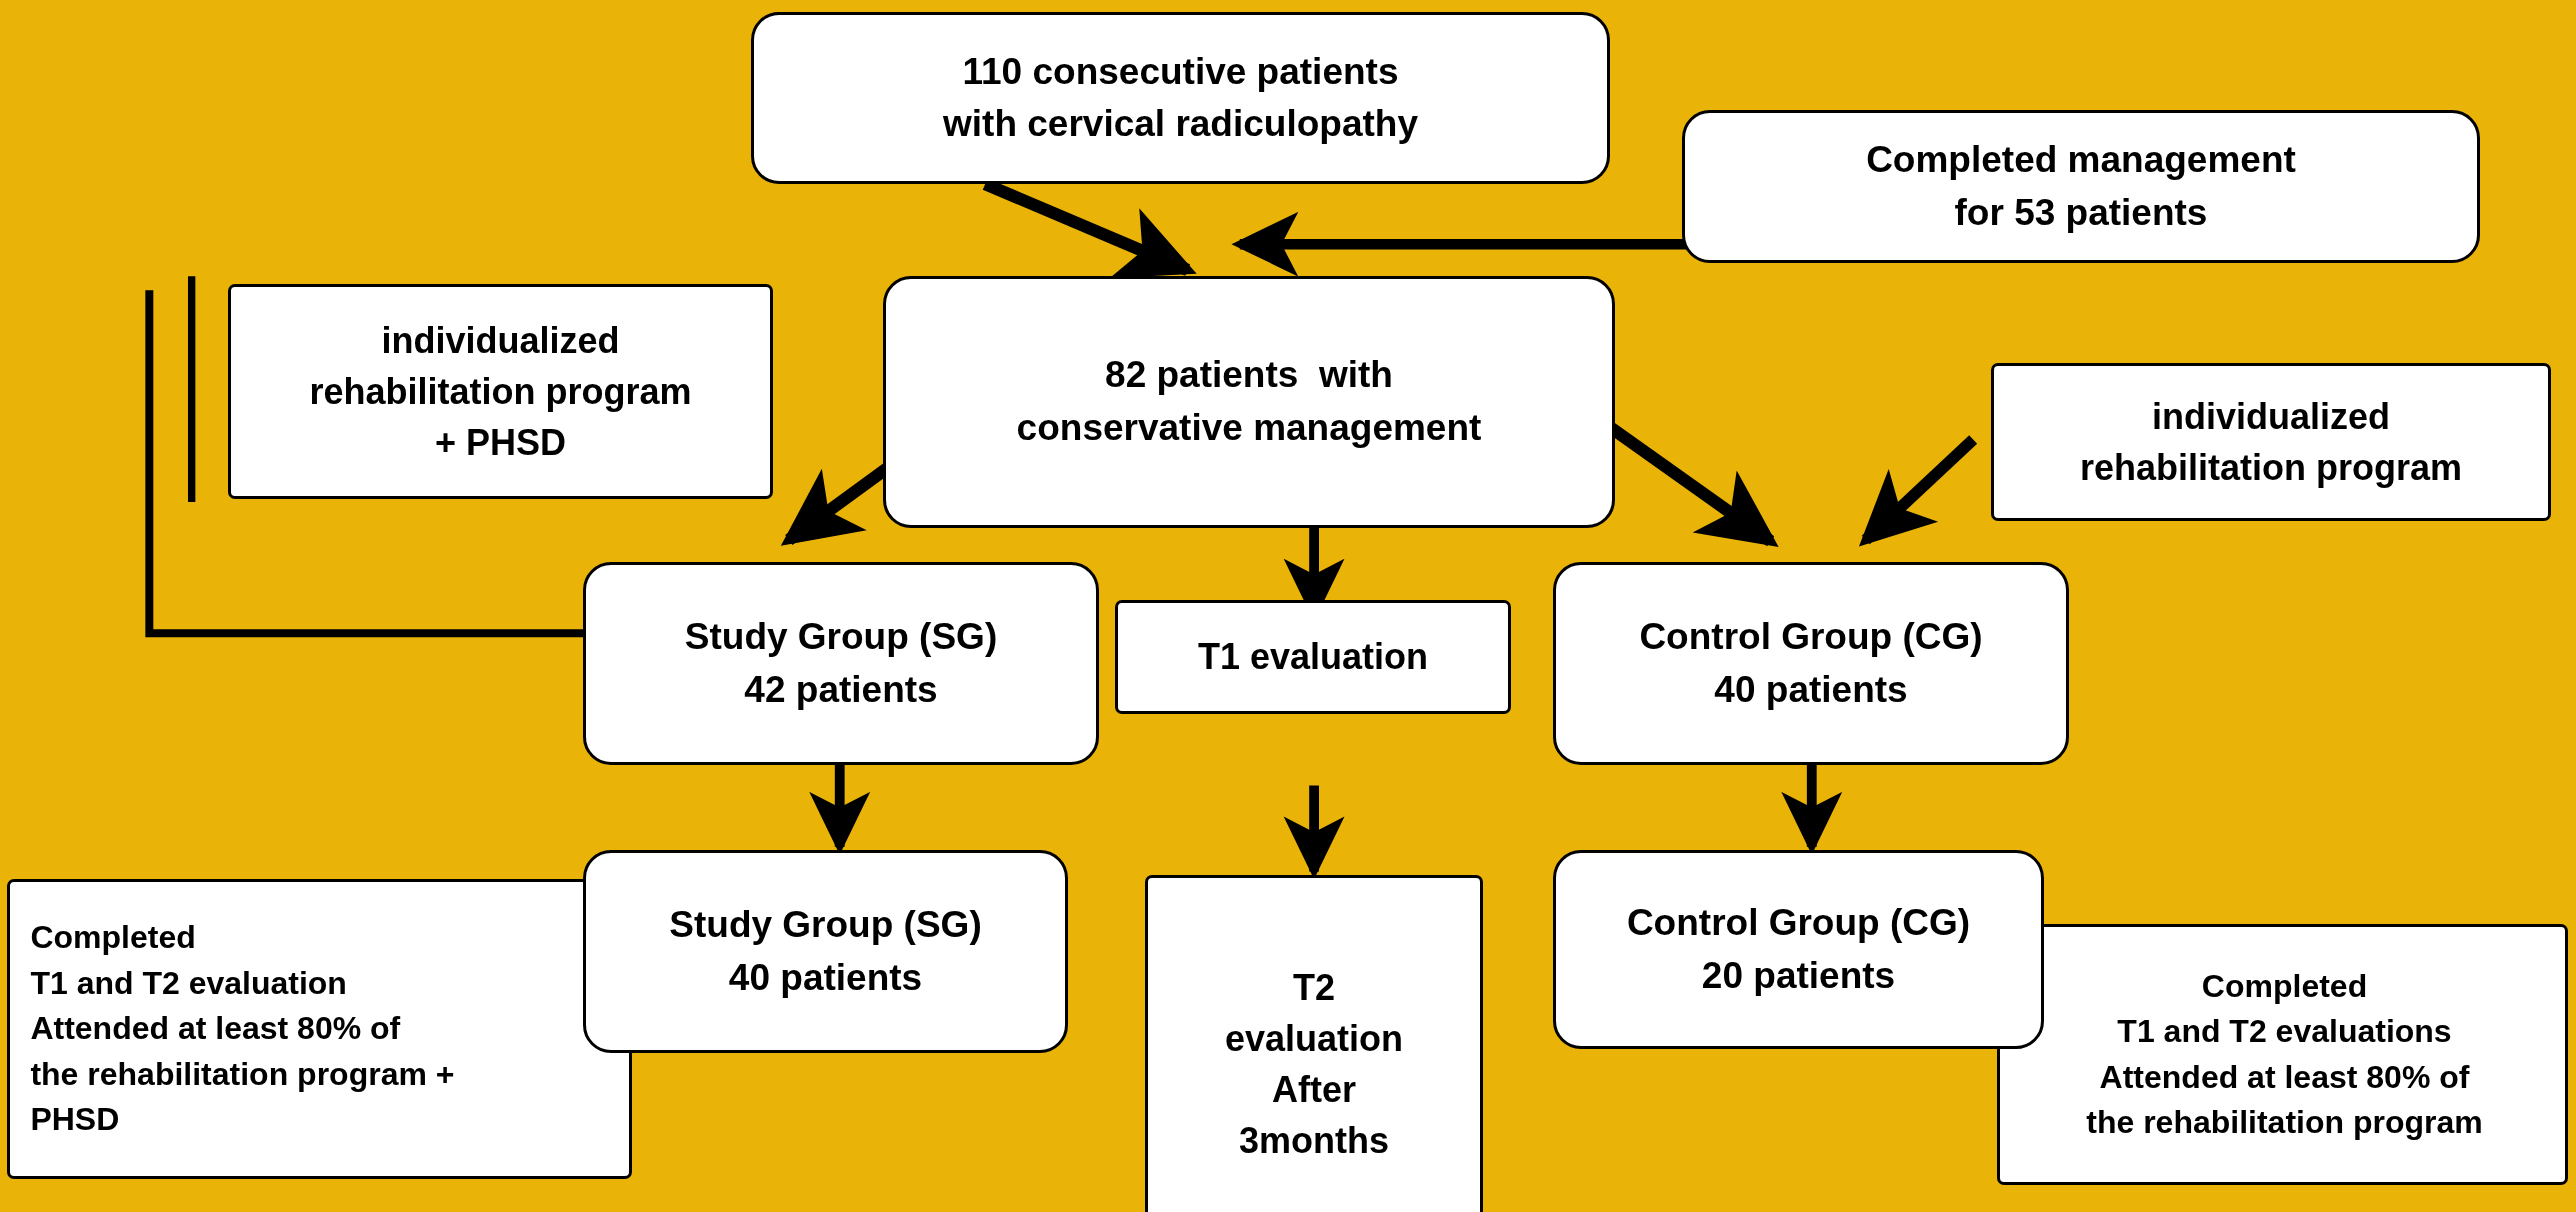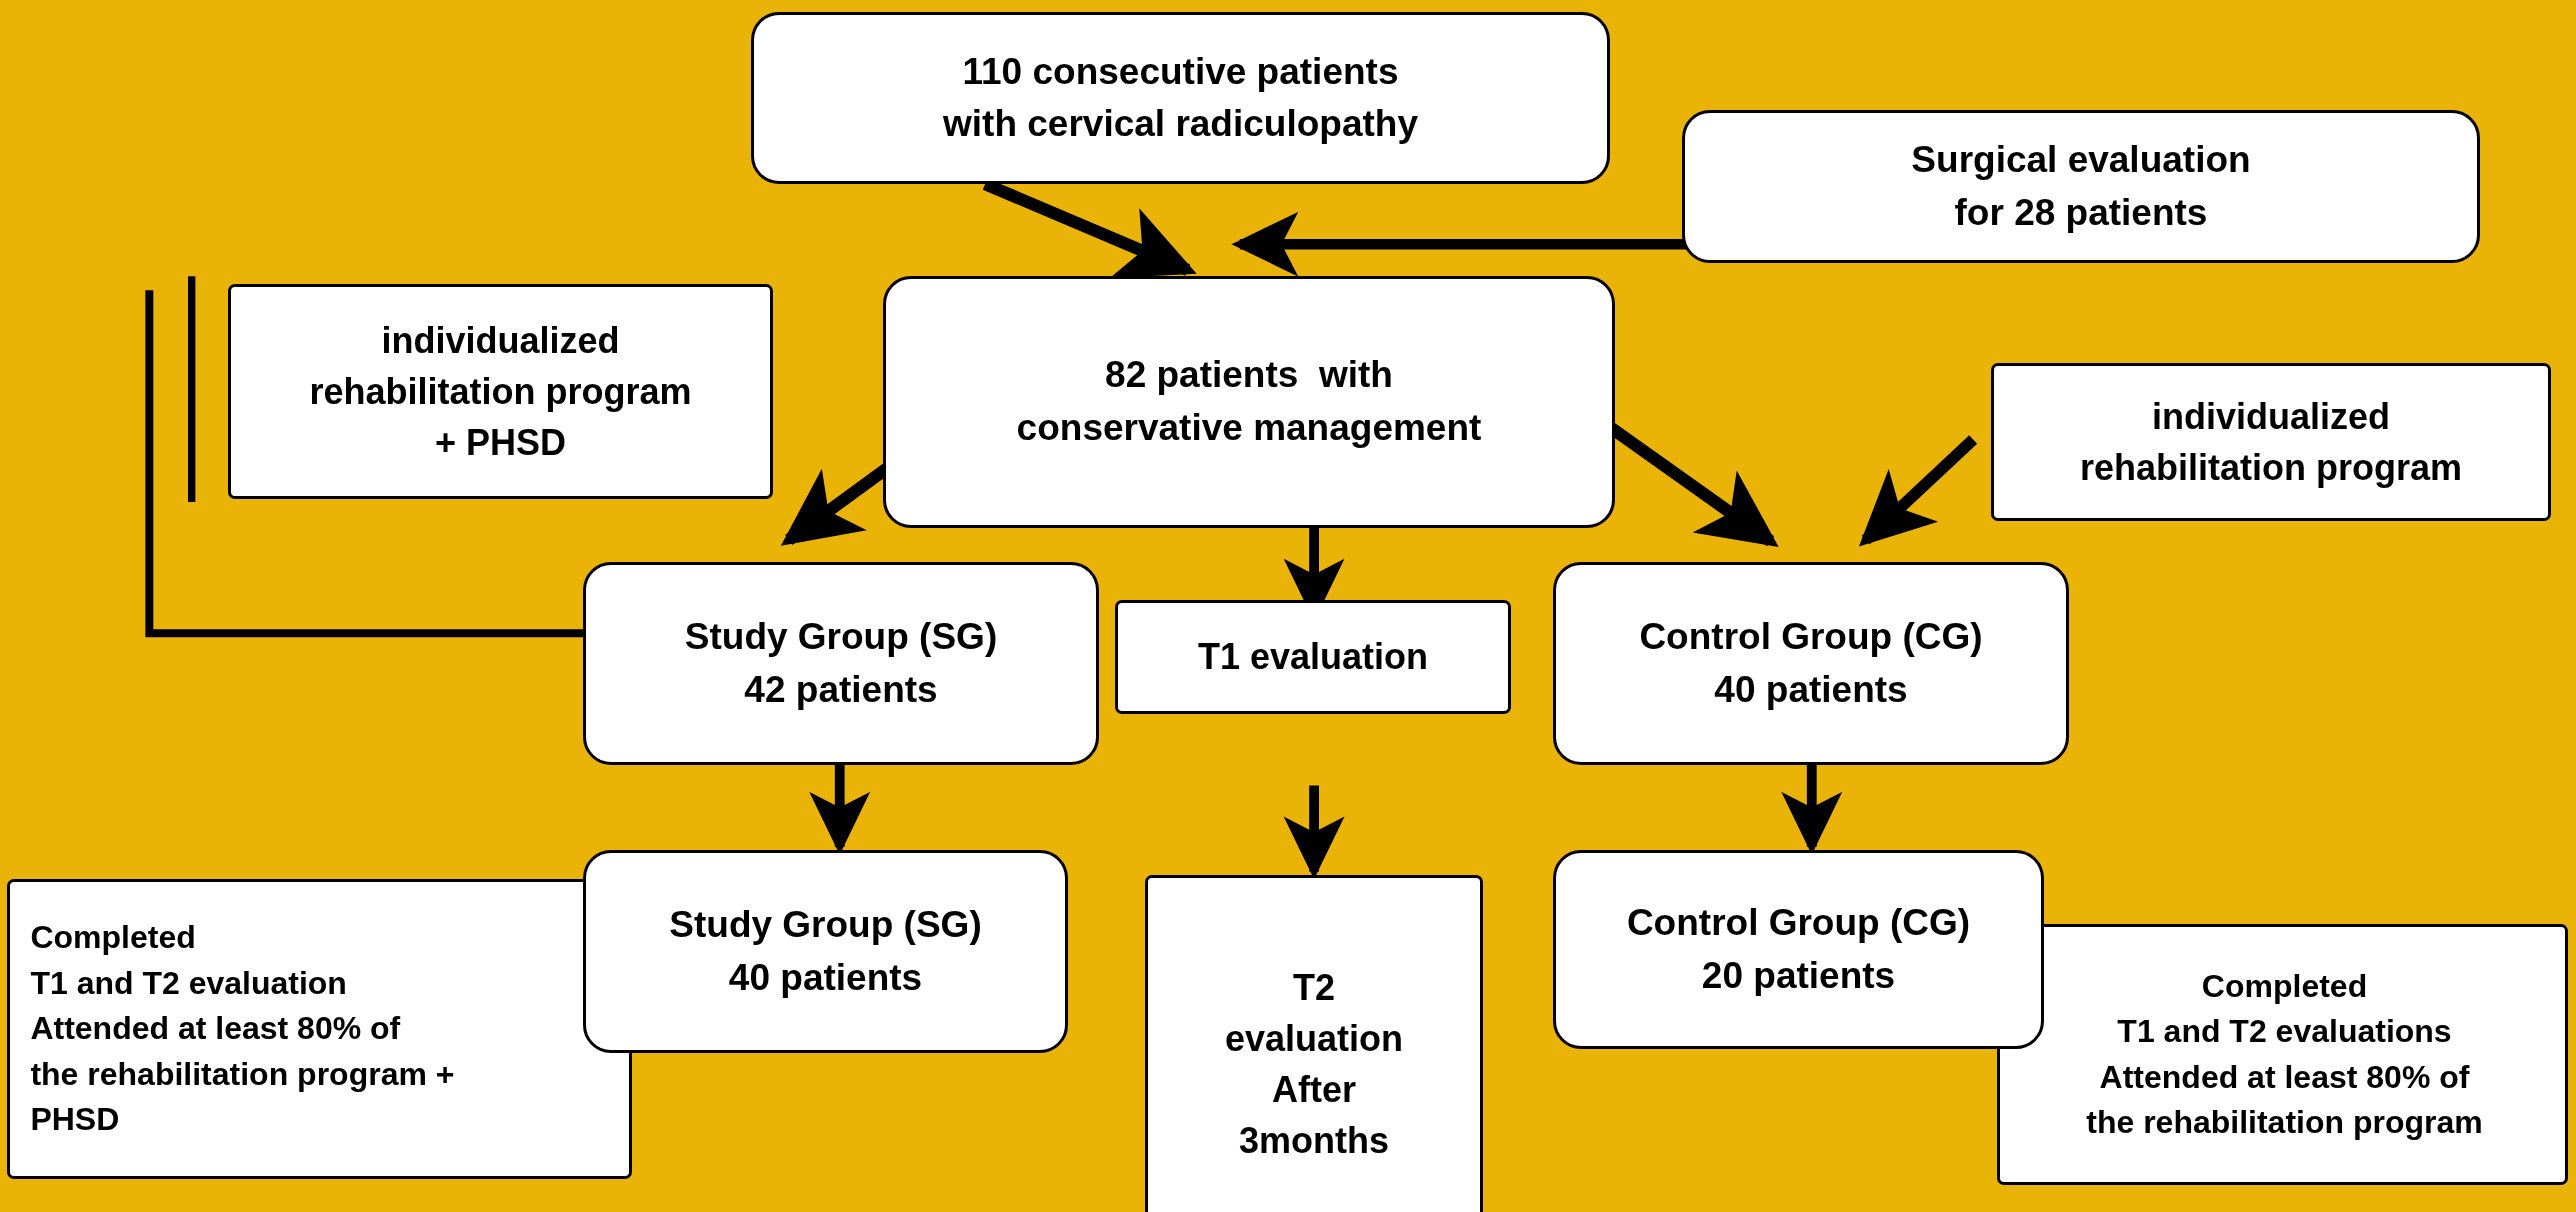--- a/index.html
+++ b/index.html
@@ -96,22 +96,22 @@
 
     <line x1="2952" y1="1245" x2="2952" y2="1380" stroke="#000000" stroke-width="16" marker-end="url(#arrowhead)"></line>
   </svg>
 
   <div class="node-box rounded layer-front" style="left:751px; top:12.3px; width:859px; height:172px;">
     <span class="node-line fs-xl">110 consecutive patients</span>
     <span class="node-line fs-xl">with cervical radiculopathy</span>
   </div>
 
   <div class="node-box rounded layer-front" style="left:1682px; top:110px; width:798px; height:153px;">
-    <span class="node-line fs-xl">Surgical evaluation</span>
-    <span class="node-line fs-xl">for 28 patients</span>
+    <span class="node-line fs-xl">Completed management</span>
+    <span class="node-line fs-xl">for 53 patients</span>
   </div>
 
   <div class="node-box rounded layer-front" style="left:883px; top:276px; width:732px; height:252px;">
     <span class="node-line fs-xl">82 patients  with</span>
     <span class="node-line fs-xl">conservative management</span>
   </div>
 
   <div class="node-box sharp layer-front" style="left:228px; top:284px; width:545px; height:215px;">
     <span class="node-line fs-lg">individualized</span>
     <span class="node-line fs-lg">rehabilitation program</span>

